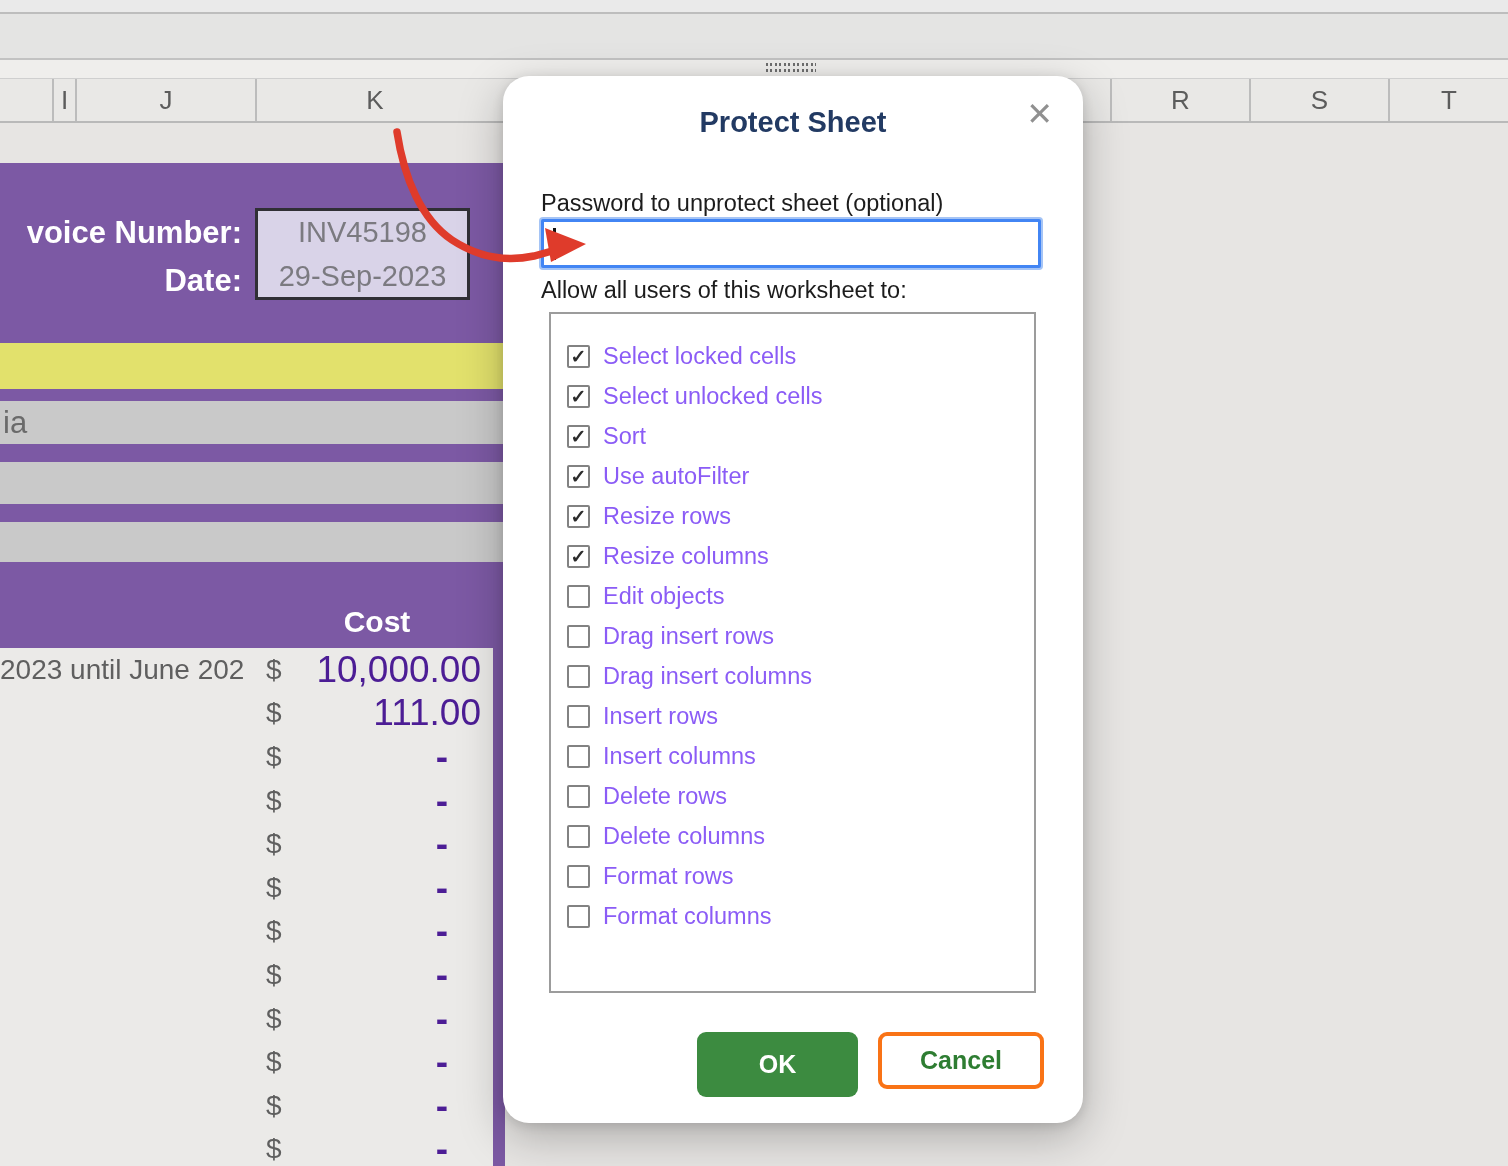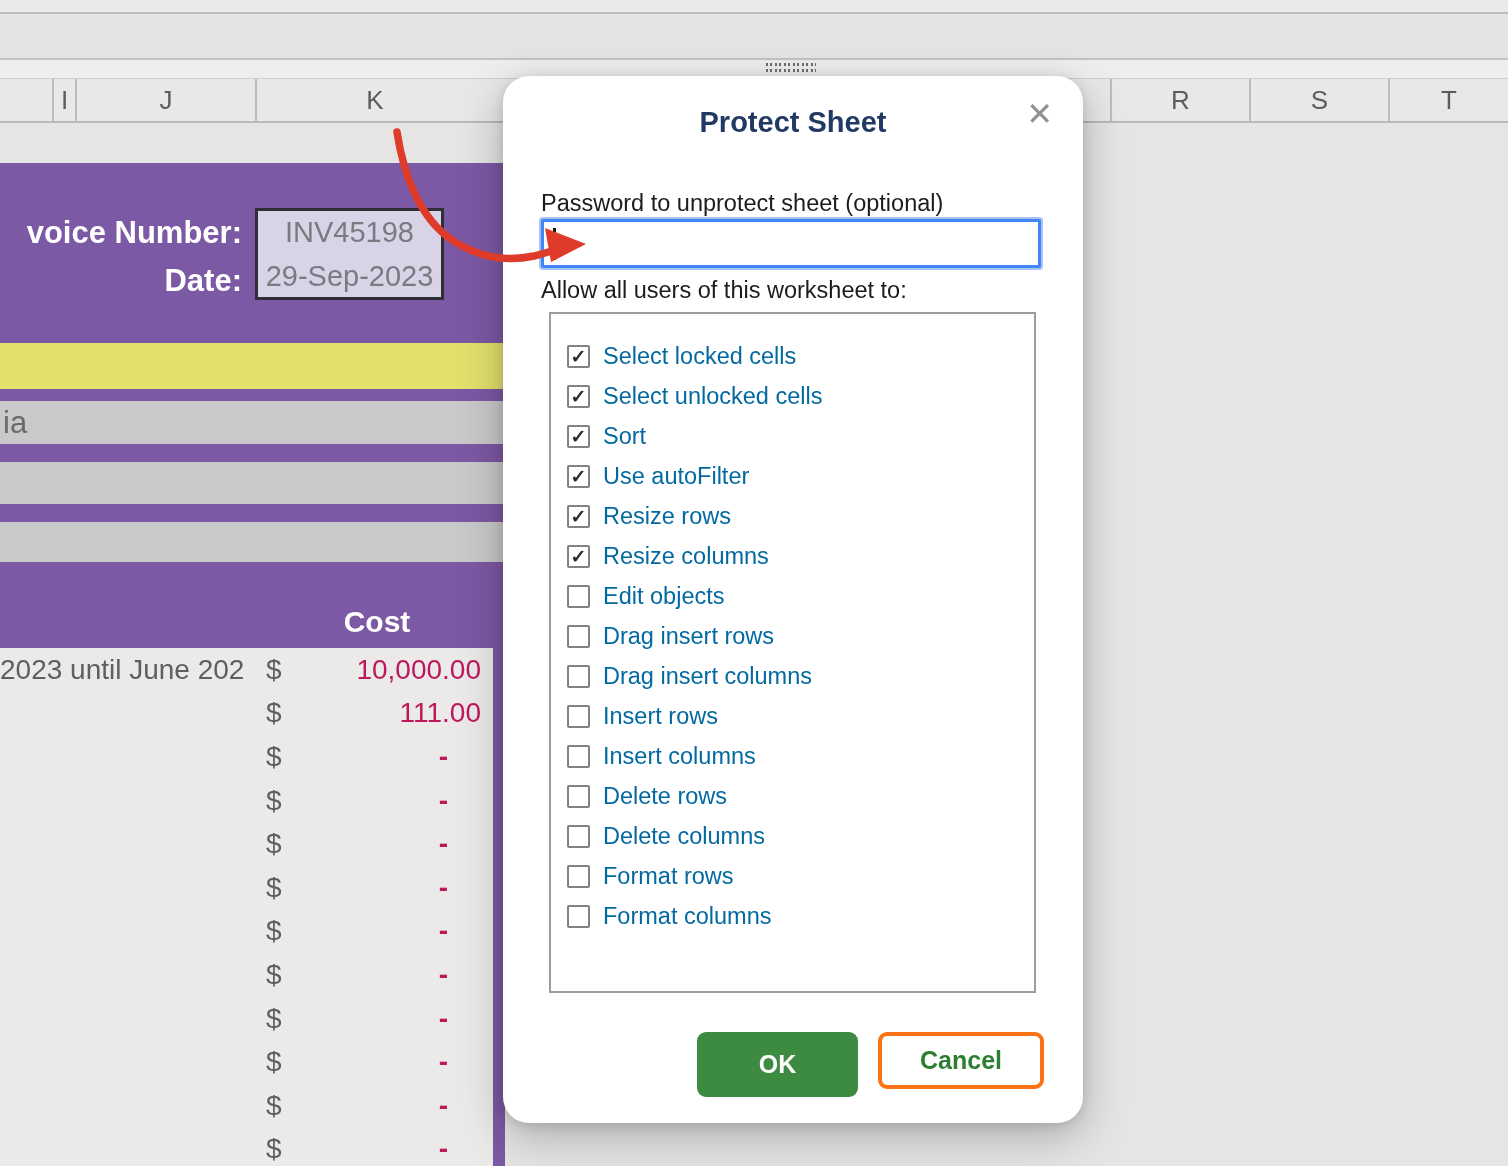--- a/index.html
+++ b/index.html
@@ -34,36 +34,36 @@
   #yellow-band{top:180px;height:46px;background:var(--yellow);}
   #gray-band-1{top:238px;height:43px;background:var(--band_gray);
     display:flex;align-items:center;padding-left:3px;box-sizing:border-box;
     font-size:31px;color:#6a6a6a;}
   #gray-band-2{top:299px;height:42px;background:var(--band_gray);}
   #gray-band-3{top:359px;height:40px;background:var(--band_gray);}
   .inv-label{position:absolute;left:0;width:242px;text-align:right;
     color:#ffffff;font-weight:bold;font-size:31px;white-space:nowrap;}
   #inv-label-number{top:52px;}
   #inv-label-date{top:100px;}
-  #inv-box{position:absolute;left:255px;top:45px;width:189px;height:92px;
+  #inv-box{position:absolute;left:255px;top:45px;width:215px;height:92px;
     background:var(--lavender);border:3px solid #302f35;box-sizing:border-box;}
   .inv-val{position:absolute;left:0;width:100%;text-align:center;font-size:29px;color:#7b7a80;}
   #inv-num{top:5px;}
   #inv-date{top:49px;}
   #cost-label{position:absolute;left:312px;top:442px;width:130px;text-align:center;
     color:#fff;font-weight:bold;font-size:30px;}
   #rows{position:absolute;left:0;top:485px;width:493px;height:518px;
     background:#ebeae8;overflow:hidden;}
   .sheet-row{position:relative;height:43.6px;}
   .row-desc{position:absolute;left:0;top:0;width:257px;height:100%;overflow:hidden;
     display:flex;align-items:center;white-space:nowrap;font-size:28px;color:#5f5f5f;}
   .row-cur{position:absolute;left:266px;top:50%;transform:translateY(-50%);
     font-size:28px;color:#5f5f5f;}
   .row-amt{position:absolute;right:12px;top:50%;transform:translateY(-50%);
-    font-size:28px;color:#be185d;}
+    font-size:37px;color:#4c1d95;}
   .row-amt.dash{right:45px;font-weight:bold;}
 
   
   #dialog{left:503px;top:76px;width:580px;height:1047px;background:#ffffff;
     border-radius:26px;z-index:10;
     box-shadow:0 14px 45px rgba(0,0,0,.25),0 2px 12px rgba(0,0,0,.12);}
   #dlg-title{position:absolute;top:30px;left:0;width:100%;text-align:center;
     font-size:29px;font-weight:600;color:var(--title_navy);}
   #dlg-close{position:absolute;top:22px;right:30px;font-size:32px;color:#909090;
     line-height:1;cursor:pointer;}
@@ -74,21 +74,21 @@
     font-family:"Liberation Sans",sans-serif;}
   #caret{position:absolute;top:152px;left:50px;width:3px;height:32px;background:#111;}
   #allow-label{position:absolute;top:201px;left:38px;font-size:23.5px;color:#1c1c1c;}
   #listbox{position:absolute;top:236px;left:46px;width:487px;height:681px;
     border:2px solid #9c9c9c;box-sizing:border-box;background:#fff;
     padding:22px 0 0 16px;overflow:hidden;}
   .perm{display:flex;align-items:center;height:40px;gap:13px;cursor:pointer;}
   .cb{width:23px;height:23px;border:2px solid #828282;border-radius:2px;background:#fff;
     display:flex;align-items:center;justify-content:center;box-sizing:border-box;
     font-size:19px;font-weight:bold;color:#2b2b2b;line-height:1;}
-  .perm-label{font-size:23.5px;color:#0369a1;}
+  .perm-label{font-size:23.5px;color:#8b5cf6;}
   #ok-btn{position:absolute;left:194px;top:956px;width:161px;height:65px;border-radius:9px;
     background:var(--ok_green);color:#fff;font-size:25px;font-weight:bold;border:none;
     display:flex;align-items:center;justify-content:center;cursor:pointer;}
   #cancel-btn{position:absolute;left:375px;top:956px;width:166px;height:57px;border-radius:9px;
     background:#fff;border:4px solid #f97316;color:var(--cancel_green);
     font-size:25px;font-weight:bold;box-sizing:border-box;
     display:flex;align-items:center;justify-content:center;cursor:pointer;}
 
   
   #arrow-svg{left:0;top:0;width:1508px;height:1166px;z-index:50;pointer-events:none;}

